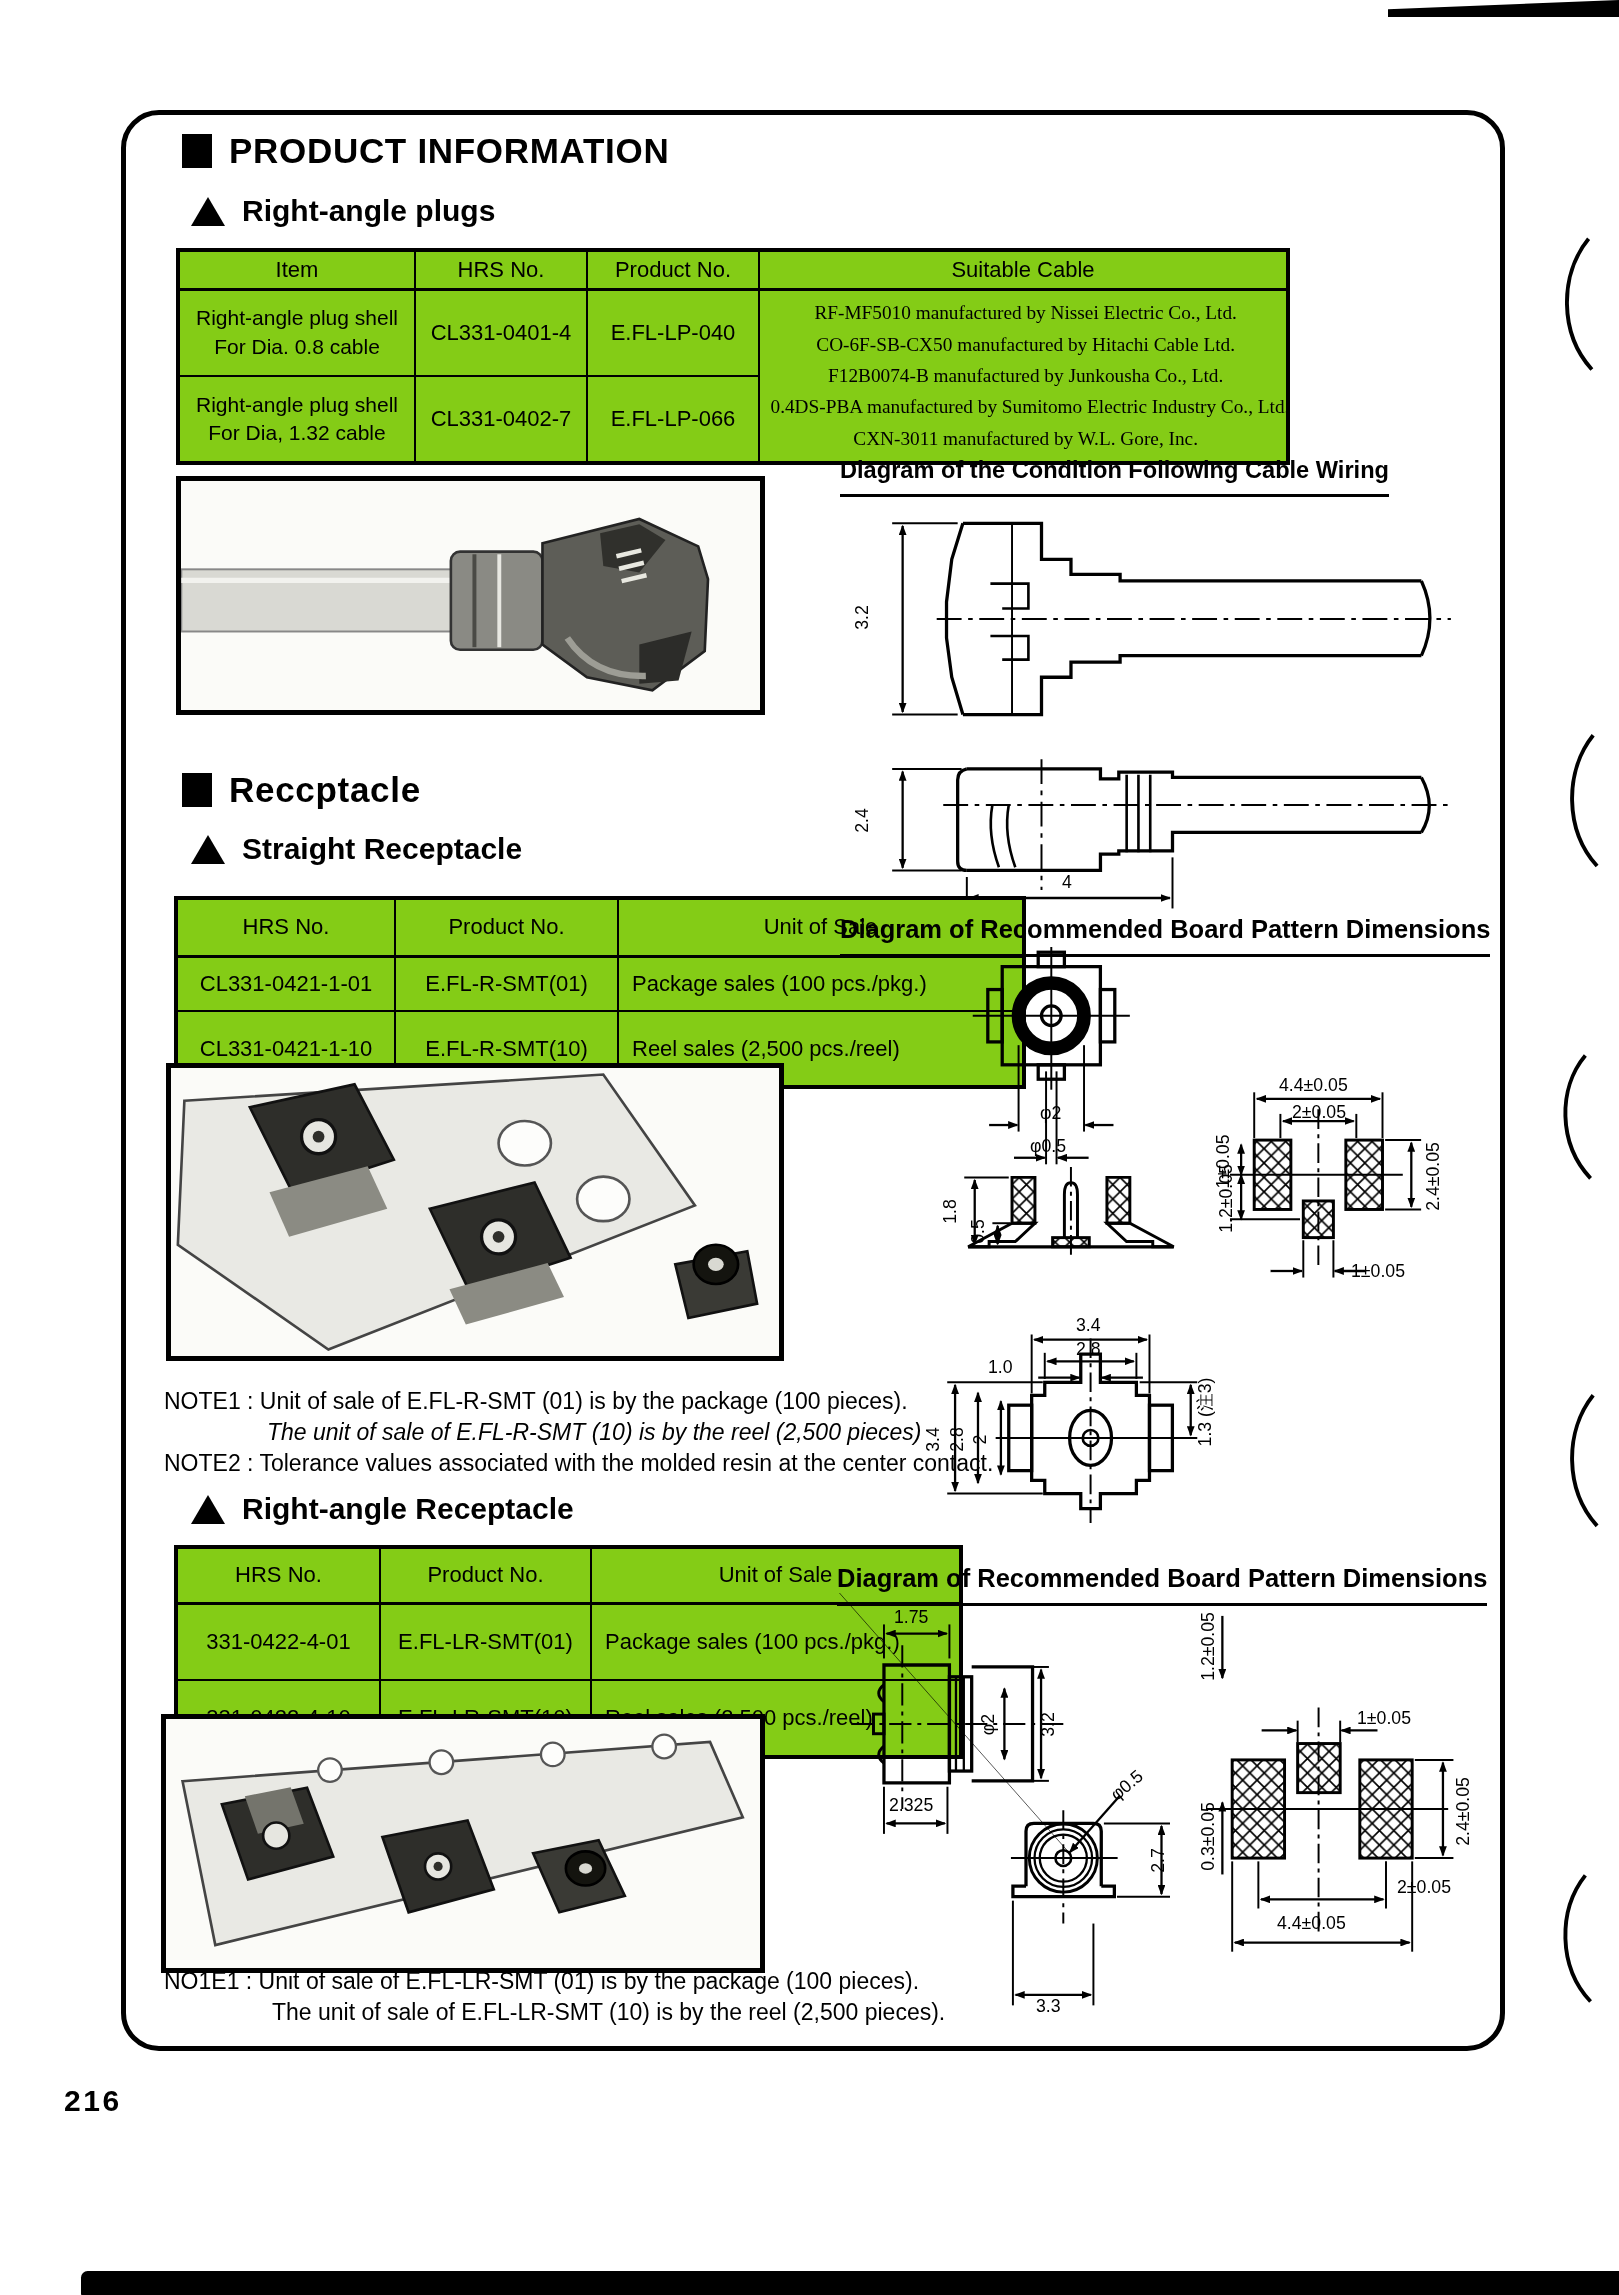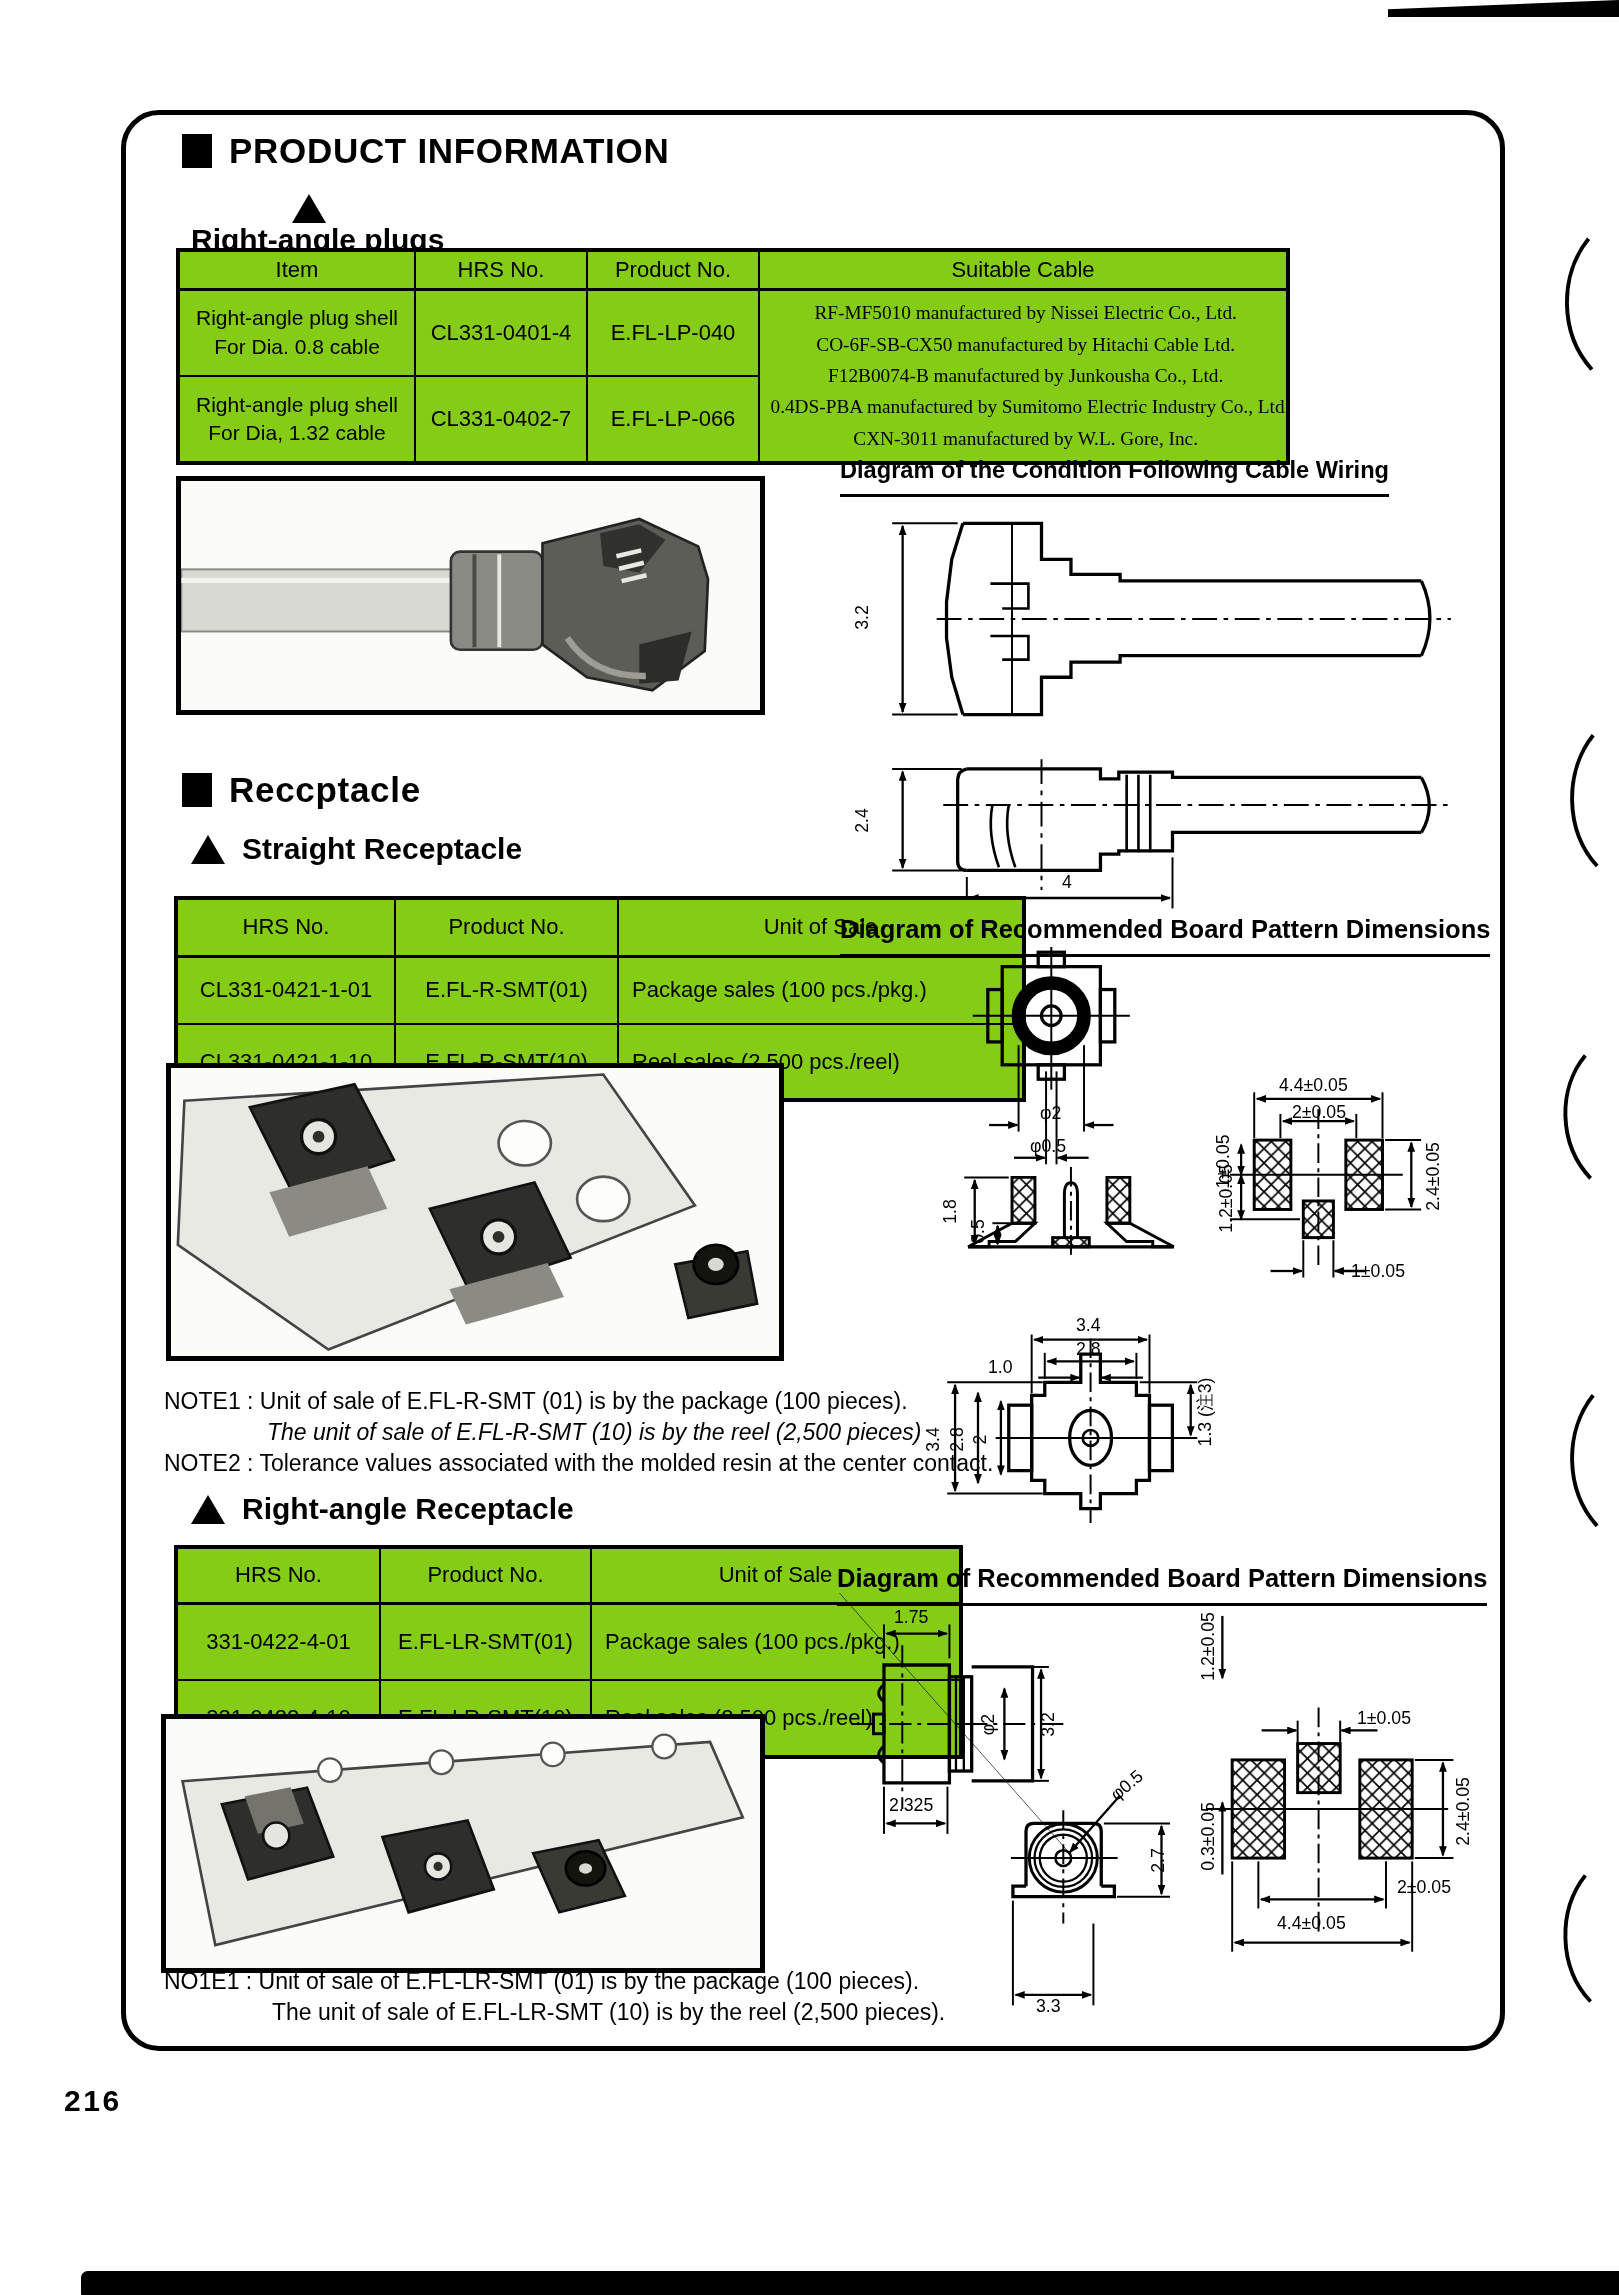--- a/index.html
+++ b/index.html
@@ -54,21 +54,21 @@
       <path d="M112,1810 C68,1865 68,1955 118,2010"></path>
       <path d="M100,2545 C58,2598 58,2685 108,2738"></path>
     </g>
   </svg>
 
   <div class="h1" style="left:182px;top:131px;">
     <span class="sq"></span>
     <span>PRODUCT INFORMATION</span>
   </div>
 
-  <div class="h2" style="left:191px;top:194px;flex-direction:column;">
+  <div class="h2" style="left:191px;top:194px;">
     <span class="tri"></span>
     <span>Right-angle plugs</span>
   </div>
 
   <table class="dtable" style="left:176px;top:248px;width:1114px;">
     <colgroup>
         <col style="width:237px">
         <col style="width:172px">
         <col style="width:172px">
         <col>
@@ -188,21 +188,21 @@
         <col style="width:219px">
         <col style="width:223px">
         <col>
       </colgroup>
     <tbody>
     <tr class="hsep" style="height:58px;">
       <th><span>HRS No.</span></th>
       <th><span>Product No.</span></th>
       <th><span>Unit of Sale</span></th>
     </tr>
-    <tr style="height:68px;">
+    <tr style="height:55px;">
       <td><span>CL331-0421-1-01</span></td>
       <td><span>E.FL-R-SMT(01)</span></td>
       <td class="unitcell"><span>Package sales (100 pcs./pkg.)</span></td>
     </tr>
     <tr style="height:76px;">
       <td><span>CL331-0421-1-10</span></td>
       <td><span>E.FL-R-SMT(10)</span></td>
       <td class="unitcell"><span>Reel sales (2,500 pcs./reel)</span></td>
     </tr>
     </tbody>

